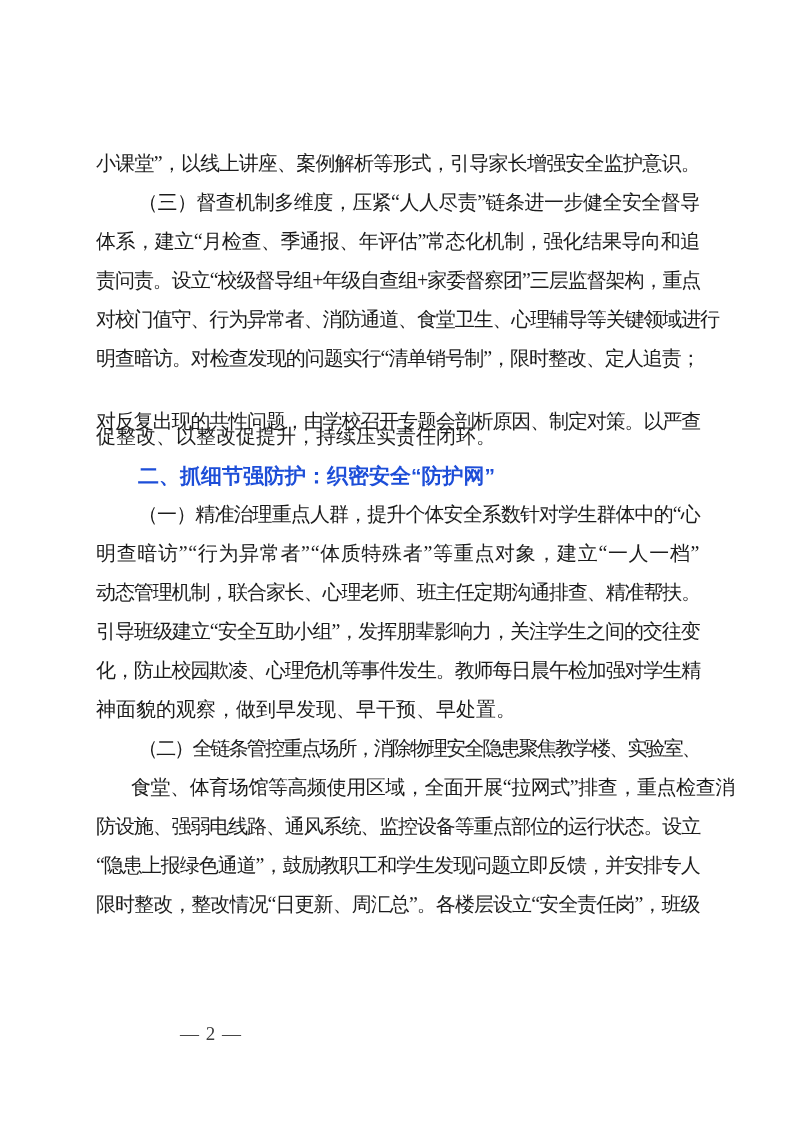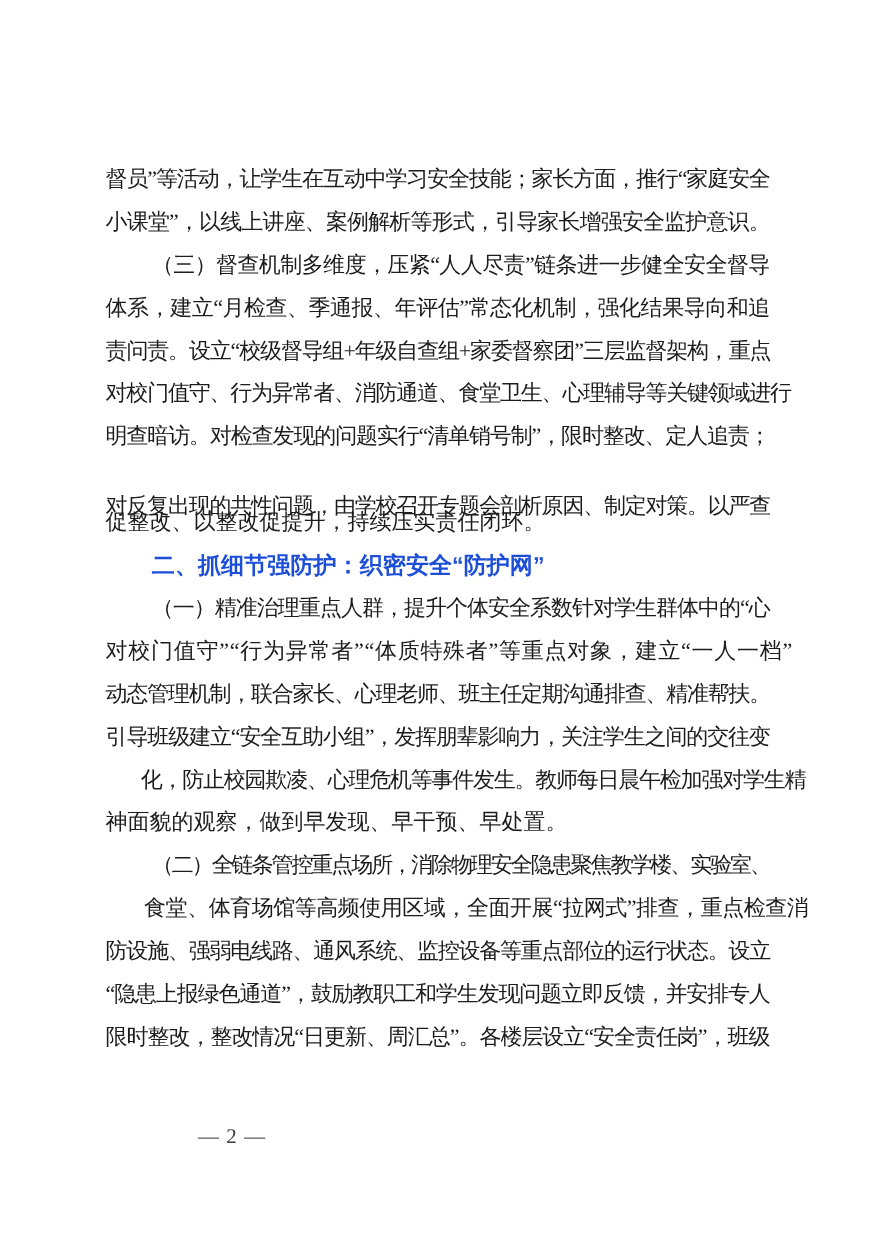--- a/index.html
+++ b/index.html
@@ -53,41 +53,40 @@
     color: #3d3d3d;
     font-family: "Liberation Serif", serif;
   }
 </style>
 </head>
 <body>
 
 <div class="page">
   <div class="content">
       <div class="p">
-        <div class="line"><span class="t" style="letter-spacing: -1.0303px;">督员”等活动，让学生在互动中学习安全技能；家长方面，推行“家庭安全</span></div>
         <div class="line"><span class="t" style="letter-spacing: -0.78125px;">小课堂”，以线上讲座、案例解析等形式，引导家长增强安全监护意识。</span></div>
       </div>
       <div class="p">
         <div class="line indent"><span class="t" style="letter-spacing: -0.533333px;">（三）督查机制多维度，压紧“人人尽责”链条进一步健全安全督导</span></div>
         <div class="line"><span class="t" style="letter-spacing: -0.4375px;">体系，建立“月检查、季通报、年评估”常态化机制，强化结果导向和追</span></div>
         <div class="line"><span class="t" style="letter-spacing: -1.05882px;">责问责。设立“校级督导组+年级自查组+家委督察团”三层监督架构，重点</span></div>
         <div class="line"><span class="t" style="letter-spacing: -1.125px;">对校门值守、行为异常者、消防通道、食堂卫生、心理辅导等关键领域进行</span></div>
         <div class="line"><span class="t" style="letter-spacing: -1.0303px;">明查暗访。对检查发现的问题实行“清单销号制”，限时整改、定人追责；</span></div>
         <div class="line"><span class="t" style="letter-spacing: -1.125px; margin-top: 24px;">对反复出现的共性问题，由学校召开专题会剖析原因、制定对策。以严查</span></div>
         <div class="line"><span class="t">促整改、以整改促提升，持续压实责任闭环。</span></div>
       </div>
       <div class="p">
         <div class="line heading indent"><span class="t">二、抓细节强防护：织密安全“防护网”</span></div>
       </div>
       <div class="p">
         <div class="line indent"><span class="t" style="letter-spacing: -0.9px;">（一）精准治理重点人群，提升个体安全系数针对学生群体中的“心</span></div>
-        <div class="line"><span class="t" style="letter-spacing: 0.666667px;">对校门值守”“行为异常者”“体质特殊者”等重点对象，建立“一人一档”</span></div>
+        <div class="line"><span class="t" style="letter-spacing: 0.666667px;">明查暗访”“行为异常者”“体质特殊者”等重点对象，建立“一人一档”</span></div>
         <div class="line"><span class="t" style="letter-spacing: -1.125px;">动态管理机制，联合家长、心理老师、班主任定期沟通排查、精准帮扶。</span></div>
         <div class="line"><span class="t" style="letter-spacing: -1.0303px;">引导班级建立“安全互助小组”，发挥朋辈影响力，关注学生之间的交往变</span></div>
-        <div class="line"><span class="t" style="letter-spacing: -1.125px; margin-left: 32px;">化，防止校园欺凌、心理危机等事件发生。教师每日晨午检加强对学生精</span></div>
+        <div class="line"><span class="t" style="letter-spacing: -1.125px;">化，防止校园欺凌、心理危机等事件发生。教师每日晨午检加强对学生精</span></div>
         <div class="line"><span class="t">神面貌的观察，做到早发现、早干预、早处置。</span></div>
       </div>
       <div class="p">
         <div class="line indent"><span class="t" style="letter-spacing: -1.87097px;">（二）全链条管控重点场所，消除物理安全隐患聚焦教学楼、实验室、</span></div>
         <div class="line"><span class="t" style="letter-spacing: -0.4375px; margin-left: 35px;">食堂、体育场馆等高频使用区域，全面开展“拉网式”排查，重点检查消</span></div>
         <div class="line"><span class="t" style="letter-spacing: -1.125px;">防设施、强弱电线路、通风系统、监控设备等重点部位的运行状态。设立</span></div>
         <div class="line"><span class="t" style="letter-spacing: -1.0303px;">“隐患上报绿色通道”，鼓励教职工和学生发现问题立即反馈，并安排专人</span></div>
         <div class="line"><span class="t" style="letter-spacing: -0.941176px;">限时整改，整改情况“日更新、周汇总”。各楼层设立“安全责任岗”，班级</span></div>
       </div>
     </div>

